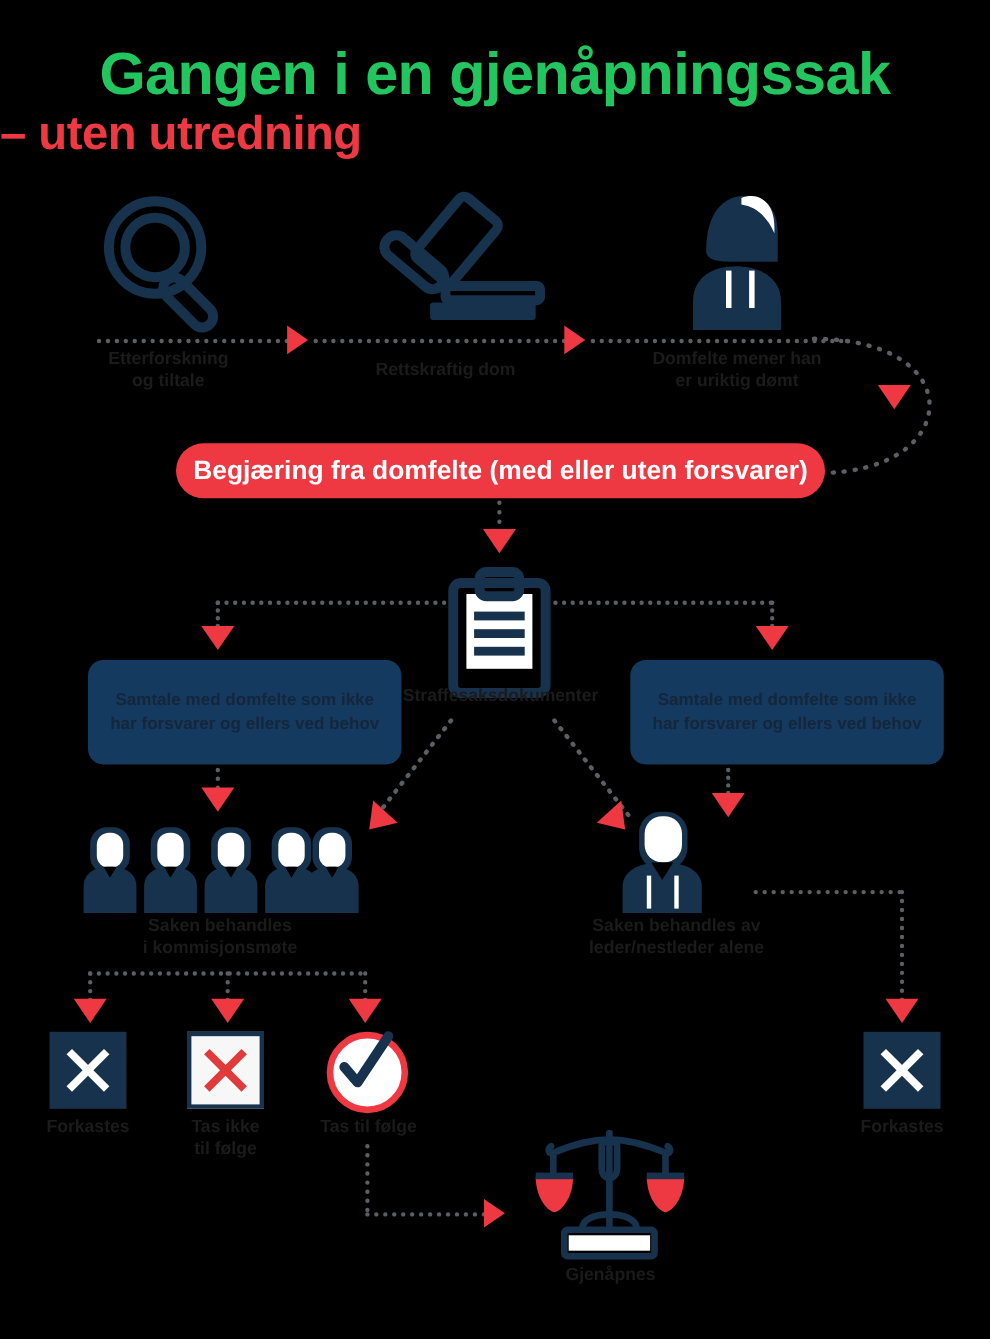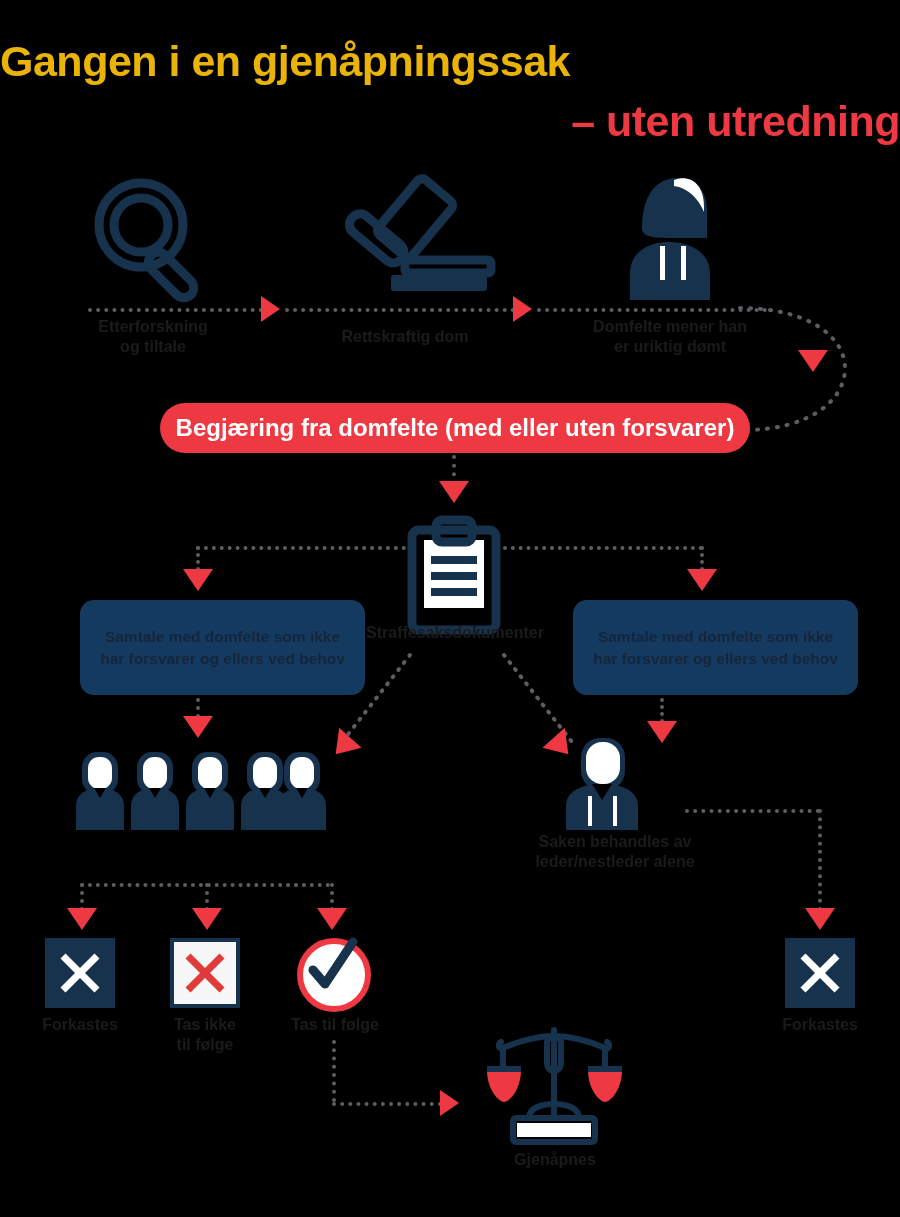--- a/index.html
+++ b/index.html
@@ -1,23 +1,23 @@
 <!DOCTYPE html>
 <html><head>
 <meta charset="utf-8">
 <style>
   html,body{margin:0;padding:0;background:#000;}
   body{width:900px;height:1217px;position:relative;overflow:hidden;
        font-family:"Liberation Sans", sans-serif;}
   .stage{position:absolute;inset:0;width:900px;height:1217px;background:#000;}
 
   
-  .title{position:absolute;left:0;top:38px;width:900px;
-         font-size:43px;font-weight:700;color:#eab308;letter-spacing:-0.5px;line-height:1.08;}
-  .title2{position:absolute;left:0;top:98px;width:900px;text-align:right;
+  .title{position:absolute;left:0;top:38px;width:900px;text-align:center;
+         font-size:54px;font-weight:700;color:#22c55e;letter-spacing:-0.5px;line-height:1.08;}
+  .title2{position:absolute;left:0;top:98px;width:900px;text-align:left;
           font-size:43px;font-weight:700;color:#ee3943;letter-spacing:-0.5px;line-height:1.08;}
 
   
   .cap{position:absolute;text-align:center;color:#1b1b1b;font-size:16px;
        font-weight:700;line-height:1.26;}
 
   
   .dotline-h{position:absolute;height:0;border-top:4px dotted #5a5f63;}
   .dotline-v{position:absolute;width:0;border-left:4px dotted #5a5f63;}
   .arrow-r{position:absolute;width:0;height:0;border-left:19px solid #ee3943;
@@ -193,20 +193,24 @@
           <path d="M18 36 L24 46 L30 36 Z" fill="#000"></path>
         </g>
         <g transform="translate(202,0)">
           <rect x="6" y="0" width="36" height="42" rx="15"></rect>
             <rect x="12" y="5" width="24" height="32" rx="11" fill="#fff"></rect>
           <path d="M0 78 L0 54 C0 42 10 36 24 36 C38 36 48 42 48 54 L48 78 Z"></path>
           <path d="M18 36 L24 46 L30 36 Z" fill="#000"></path>
         </g>
       </g>
     </svg>
+  </div>
+  <div class="cap" style="left:75px;top:832px;width:250px;">
+    <div>Saken behandles</div>
+    <div>i kommisjonsmøte</div>
   </div>
 
   <div style="position:absolute;left:552px;top:738px;">
     <svg width="100" height="92" viewBox="0 0 100 92">
       <rect x="29" y="0" width="44" height="52" rx="19" fill="#17324d"></rect>
       <rect x="34" y="4" width="34" height="42" rx="16" fill="#fff"></rect>
       <path d="M14 92 L14 68 C14 54 28 46 50 46 C72 46 86 54 86 68 L86 92 Z" fill="#17324d"></path>
       <path d="M40 46 L50 62 L60 46 Z" fill="#000"></path>
       <rect x="36" y="58" width="4" height="30" fill="#fff"></rect>
       <rect x="61" y="58" width="4" height="30" fill="#fff"></rect>

